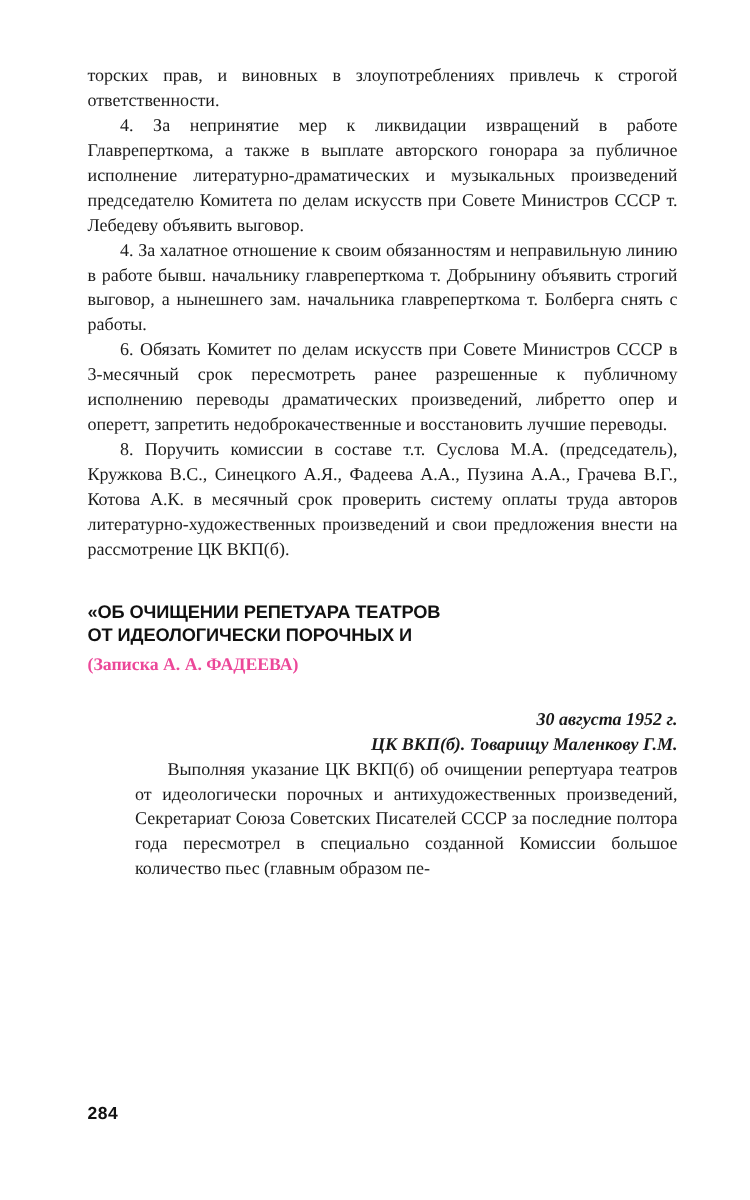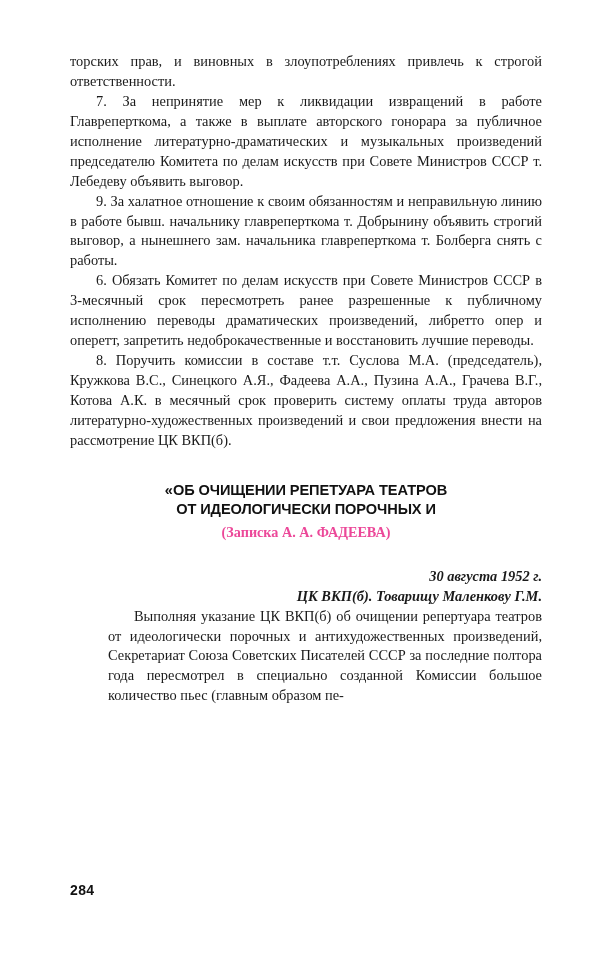--- a/index.html
+++ b/index.html
@@ -30,21 +30,20 @@
   }
   .body-text p {
     margin: 0;
     text-indent: 0;
   }
   .body-text p.indent {
     text-indent: 26px;
   }
   .heading-block {
     margin-top: 30px;
-    text-align: center;
   }
   .heading-title {
     font-family: "Liberation Sans", sans-serif;
     font-weight: bold;
     font-size: 14.6px;
     line-height: 1.30;
     letter-spacing: -0.1px;
     color: #111111;
     margin: 0;
   }
@@ -83,22 +82,22 @@
     text-align: right;
   }
 </style>
 </head>
 <body>
 
 <div class="page">
 
   <div class="body-text">
     <p>торских прав, и виновных в злоупотреблениях привлечь к строгой ответственности.</p>
-    <p class="indent">7. За непринятие мер к ликвидации извращений в работе Главреперткома, а также в выплате авторского гонорара за публичное исполнение литературно-драматических и музыкальных произведений председателю Комитета по делам искусств при Совете Министров СССР т. Лебедеву объявить выговор.</p>
-    <p class="indent">9. За халатное отношение к своим обязанностям и неправильную линию в работе бывш. начальнику главреперткома т. Добрынину объявить строгий выговор, а нынешнего зам. начальника главреперткома т. Болберга снять с работы.</p>
+    <p class="indent">4. За непринятие мер к ликвидации извращений в работе Главреперткома, а также в выплате авторского гонорара за публичное исполнение литературно-драматических и музыкальных произведений председателю Комитета по делам искусств при Совете Министров СССР т. Лебедеву объявить выговор.</p>
+    <p class="indent">4. За халатное отношение к своим обязанностям и неправильную линию в работе бывш. начальнику главреперткома т. Добрынину объявить строгий выговор, а нынешнего зам. начальника главреперткома т. Болберга снять с работы.</p>
     <p class="indent">6. Обязать Комитет по делам искусств при Совете Министров СССР в 3-месячный срок пересмотреть ранее разрешенные к публичному исполнению переводы драматических произведений, либретто опер и оперетт, запретить недоброкачественные и восстановить лучшие переводы.</p>
     <p class="indent">8. Поручить комиссии в составе т.т. Суслова М.А. (председатель), Кружкова В.С., Синецкого А.Я., Фадеева А.А., Пузина А.А., Грачева В.Г., Котова А.К. в месячный срок проверить систему оплаты труда авторов литературно-художественных произведений и свои предложения внести на рассмотрение ЦК ВКП(б).</p>
   </div>
 
   <div class="heading-block">
     <div class="heading-title">«ОБ ОЧИЩЕНИИ РЕПЕТУАРА ТЕАТРОВ</div>
     <div class="heading-title">ОТ ИДЕОЛОГИЧЕСКИ ПОРОЧНЫХ И</div>
     <div class="heading-sub">(Записка А. А. ФАДЕЕВА)</div>
   </div>
 

